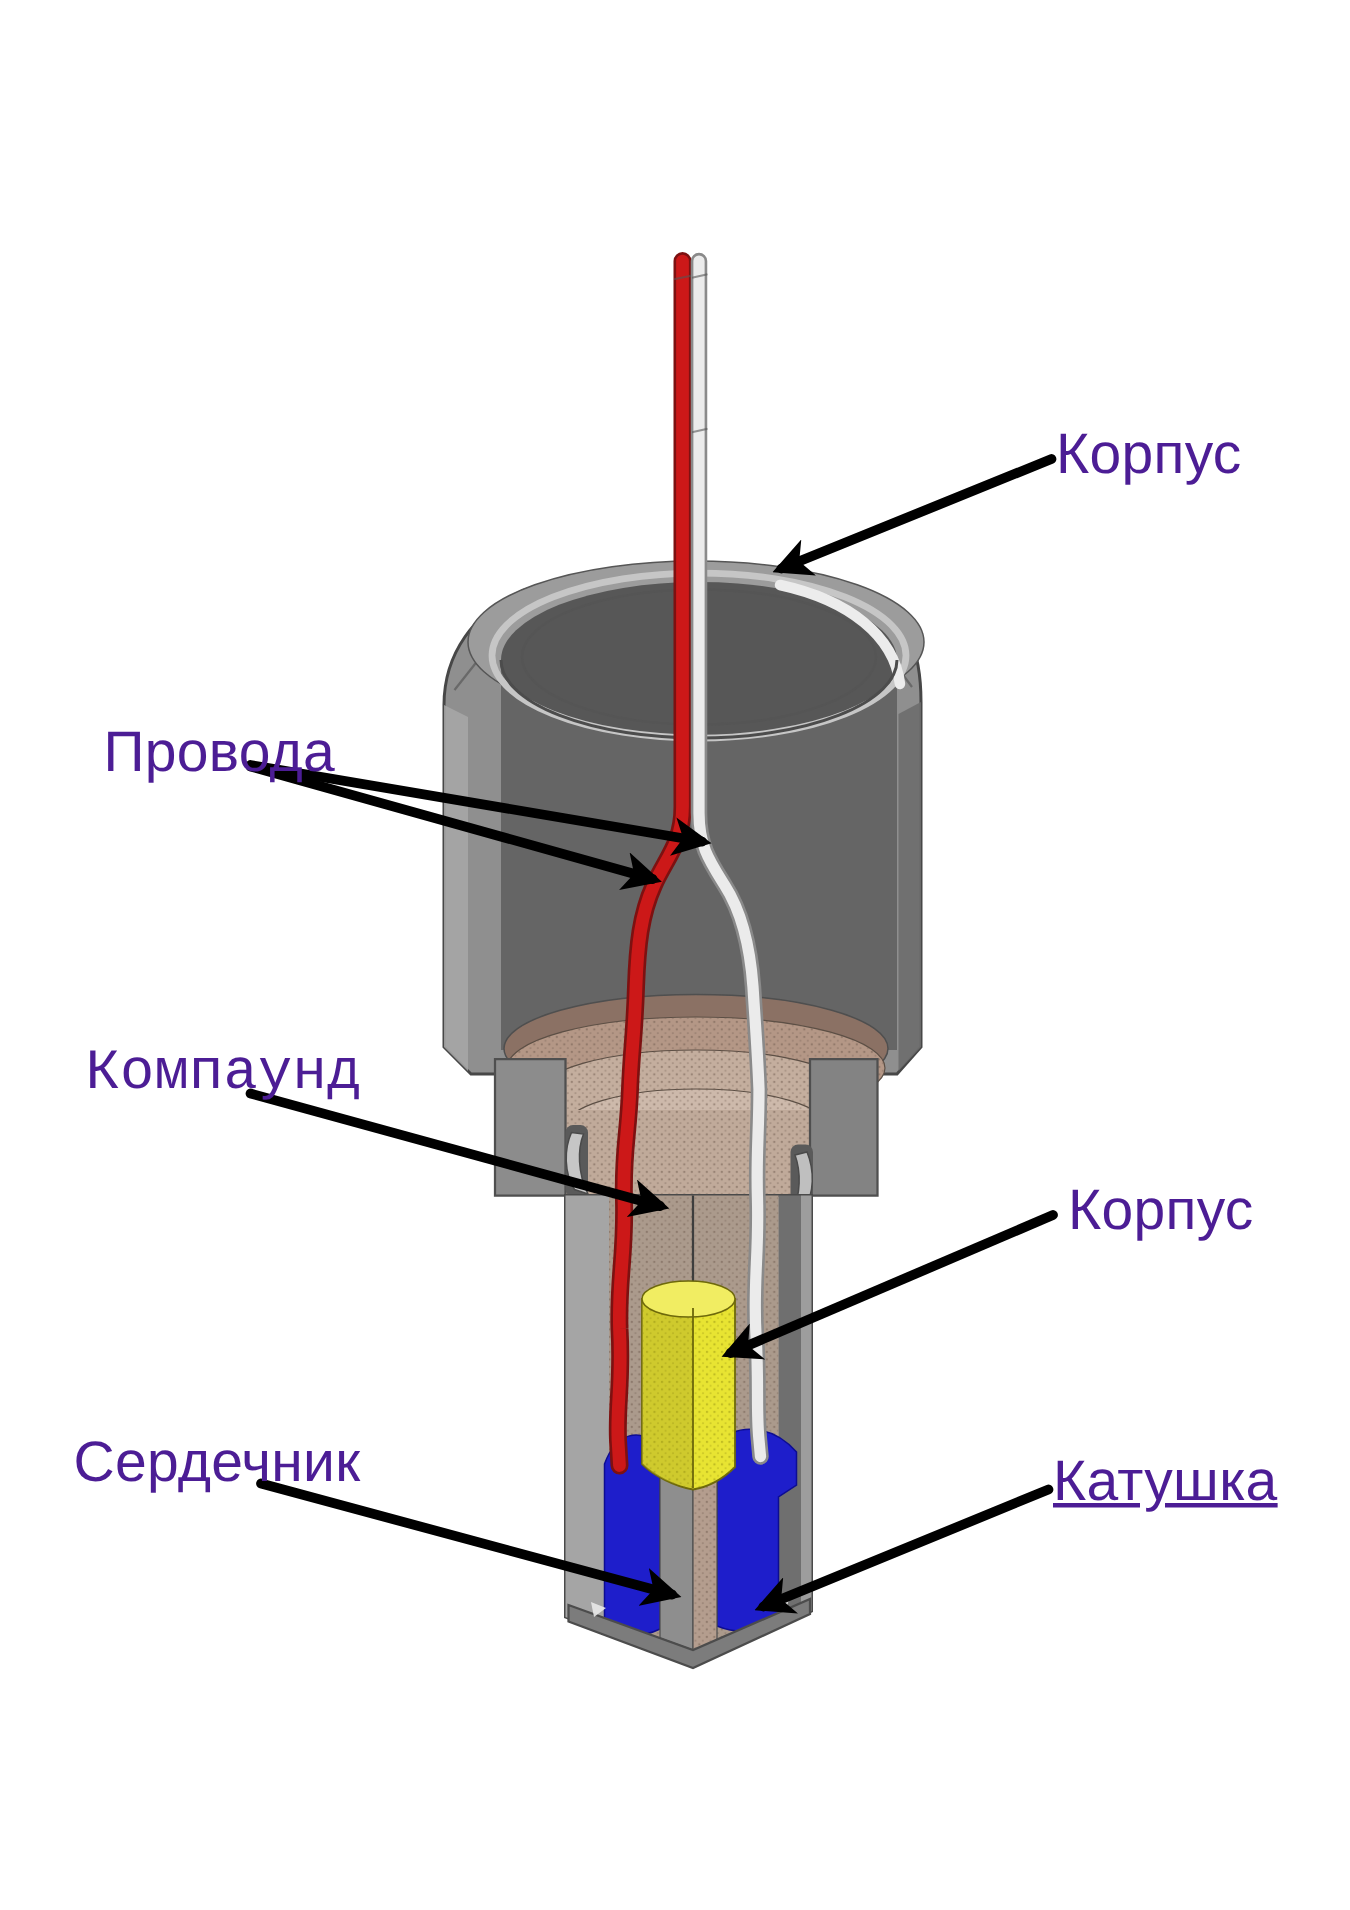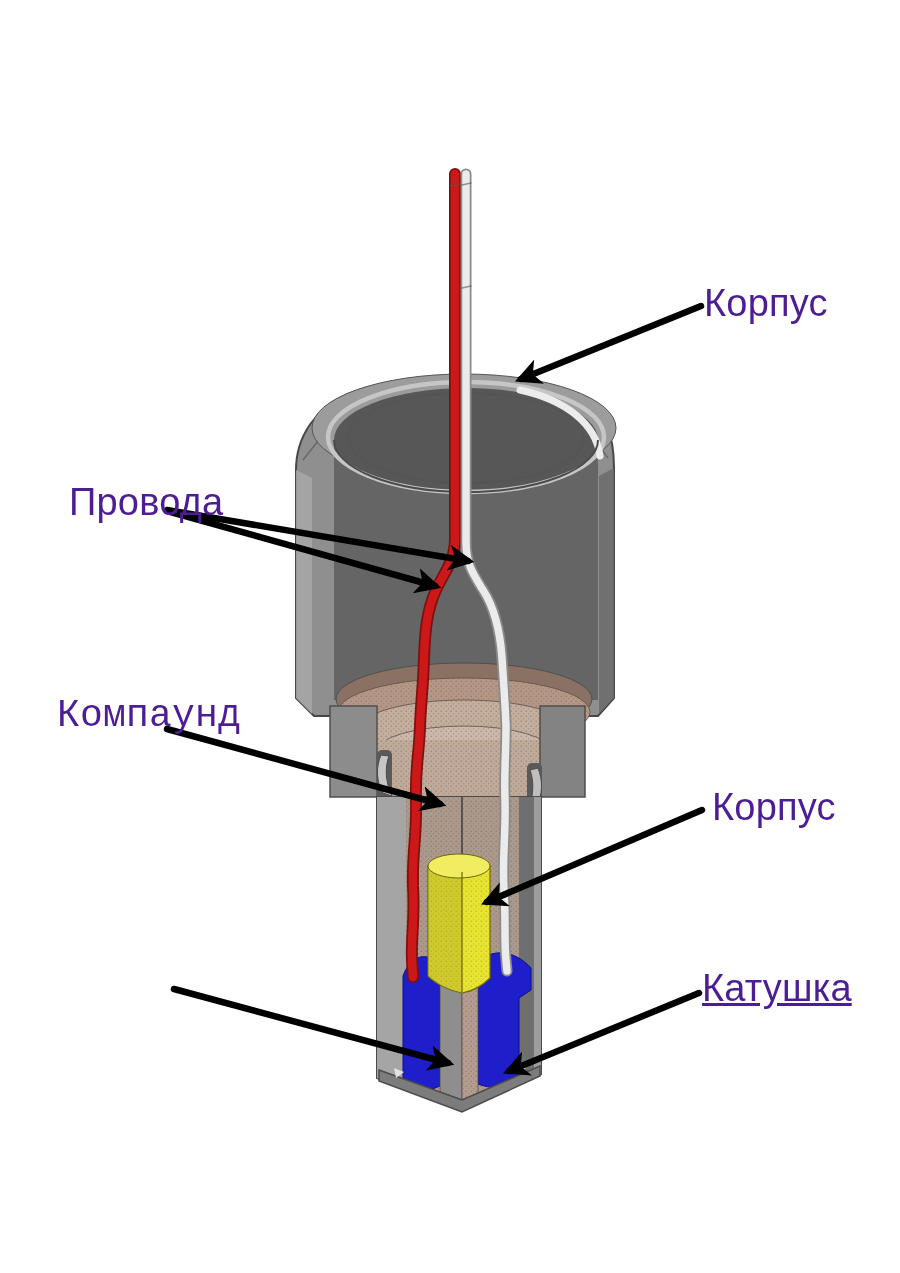--- a/index.html
+++ b/index.html
@@ -138,15 +138,16 @@
     <line x1="702" y1="810" x2="487" y2="902" marker-end="url(#arr)"></line>
     <line x1="174" y1="989" x2="448" y2="1063" marker-end="url(#arr)"></line>
     <line x1="699" y1="993" x2="509" y2="1071" marker-end="url(#arr)"></line>
   </g>
 </svg>
 
 <div class="lbl" style="left:704px; top:284px;">Корпус</div>
 <div class="lbl" style="left:58px; top:483px;margin-left:11px;">Провода</div>
 <div class="lbl" style="left:57px; top:696px;font-family:Liberation Mono, monospace;">Компаунд</div>
 <div class="lbl" style="left:712px; top:788px;">Корпус</div>
+<div class="lbl" style="left:49px; top:956px;">Сердечник</div>
 <div class="lbl" style="left:702px; top:969px;text-decoration:underline;">Катушка</div>
 
 </div>
 
 </body></html>

